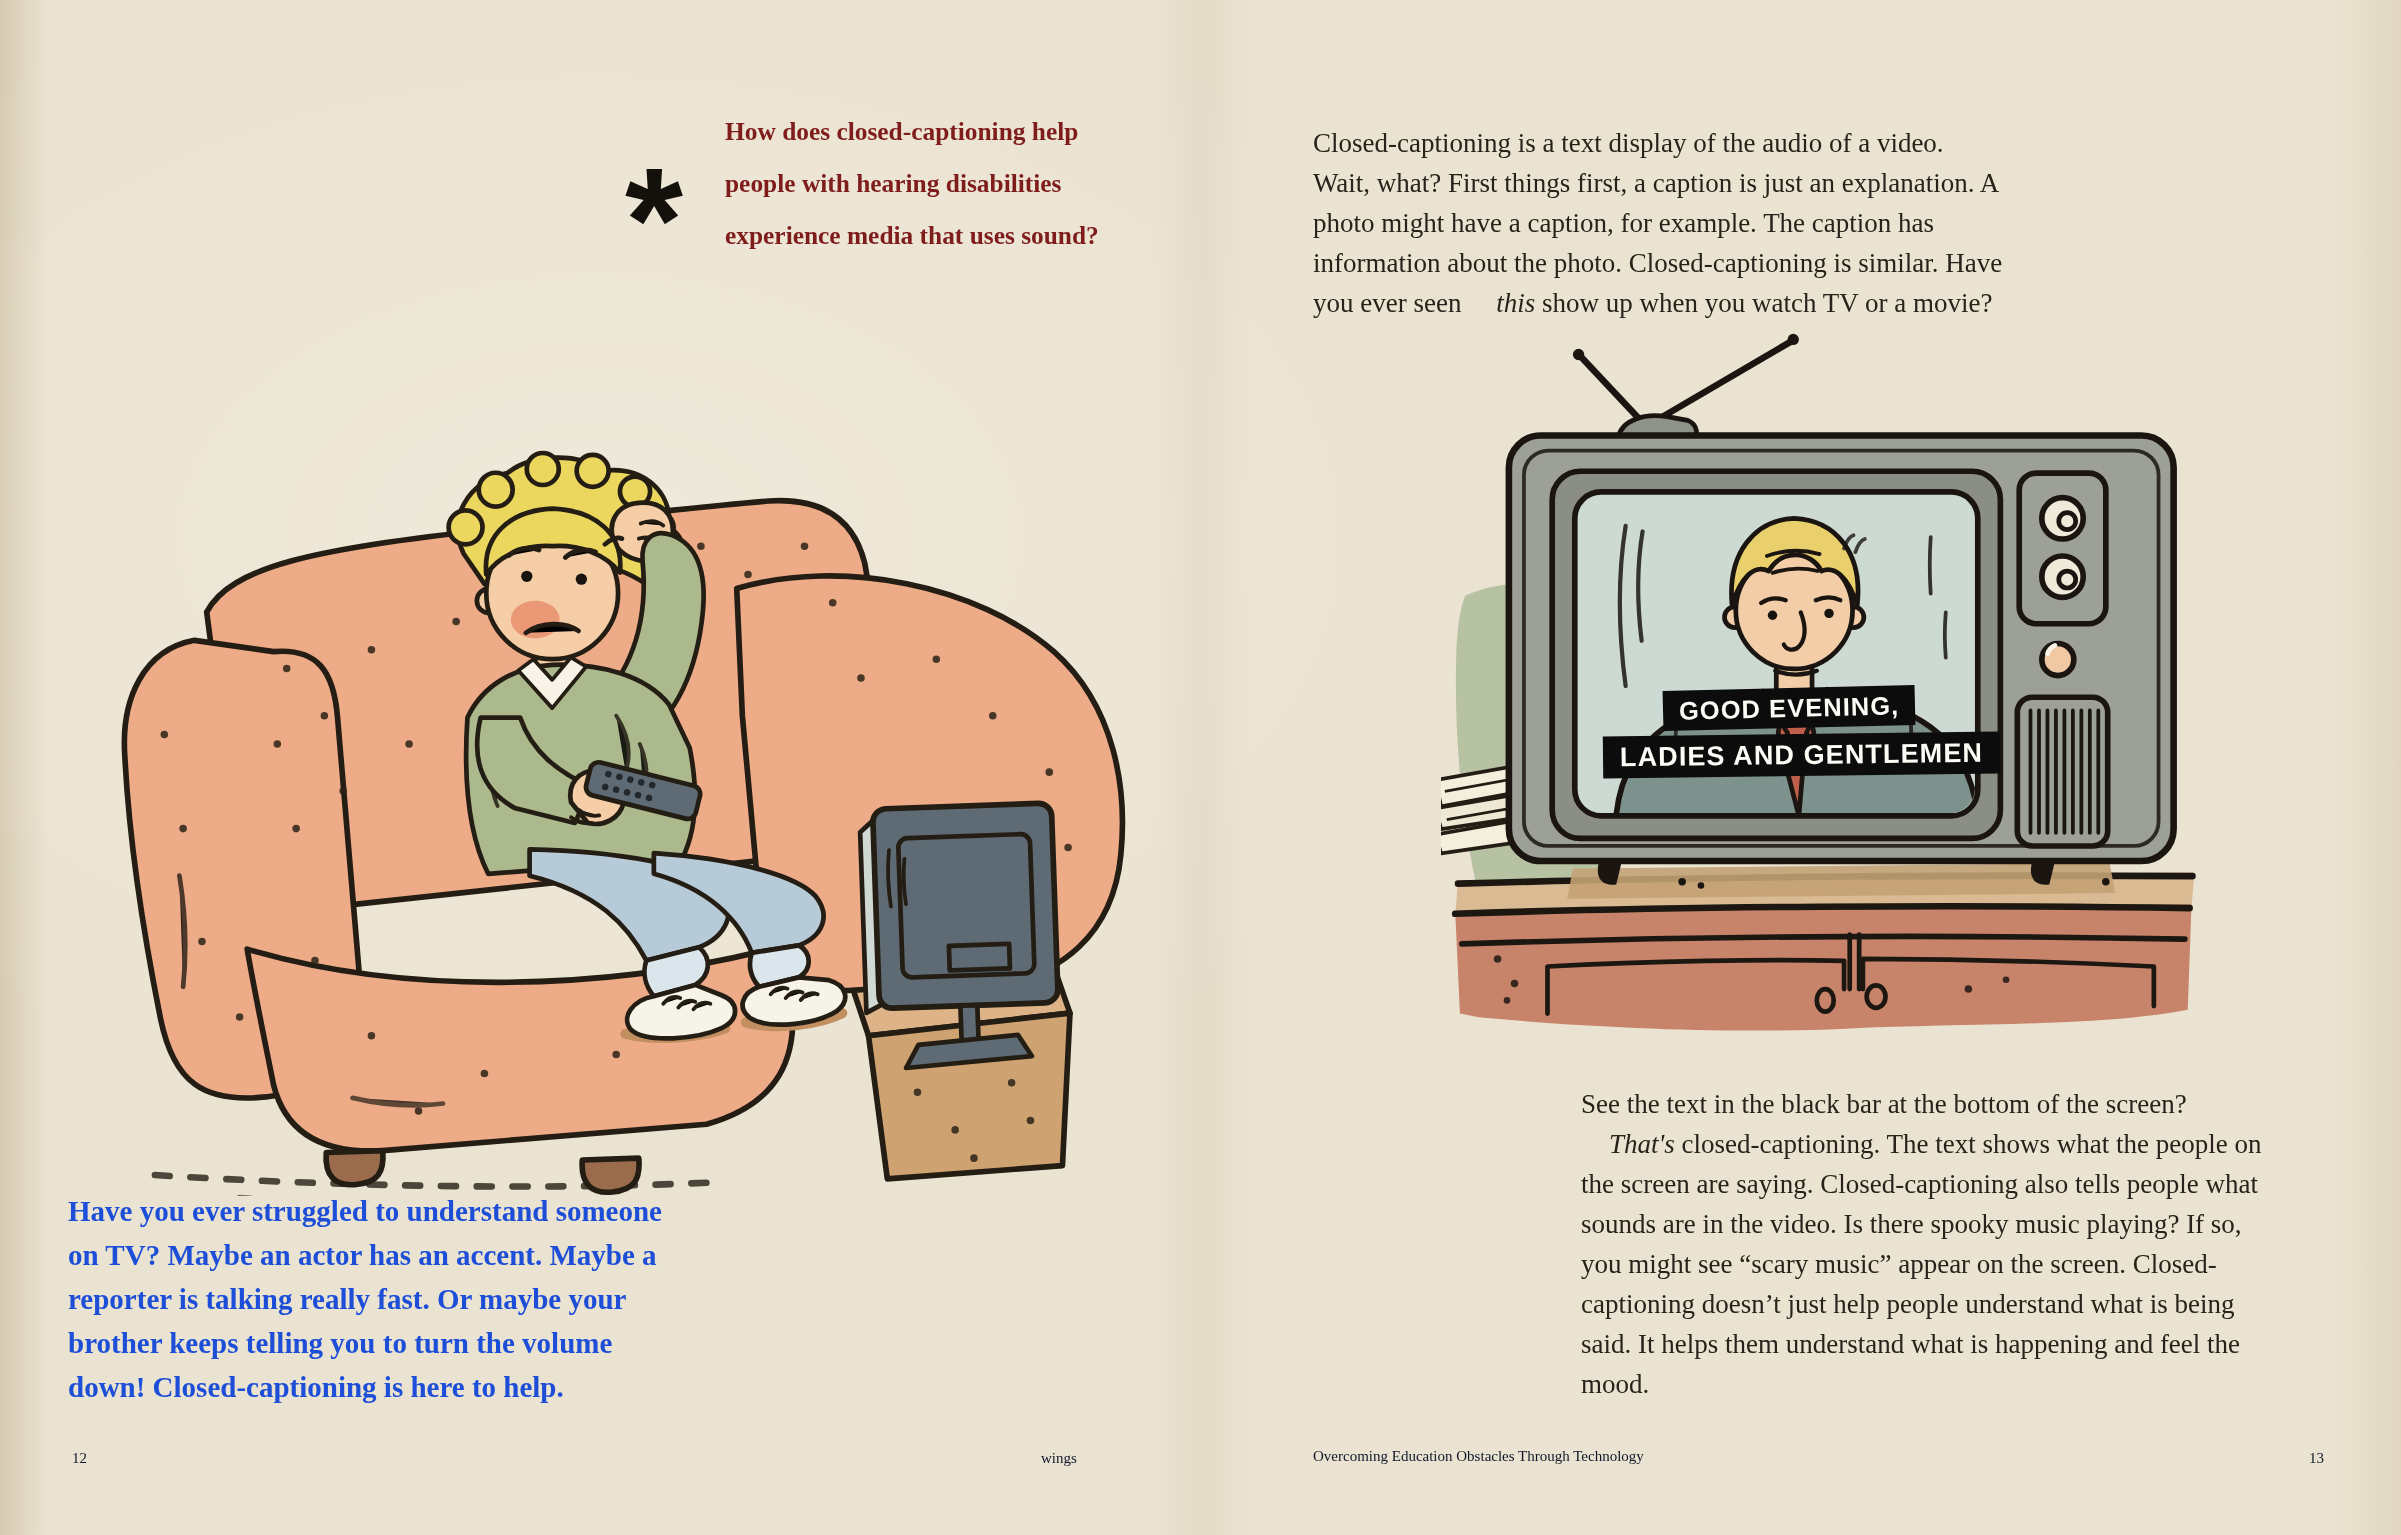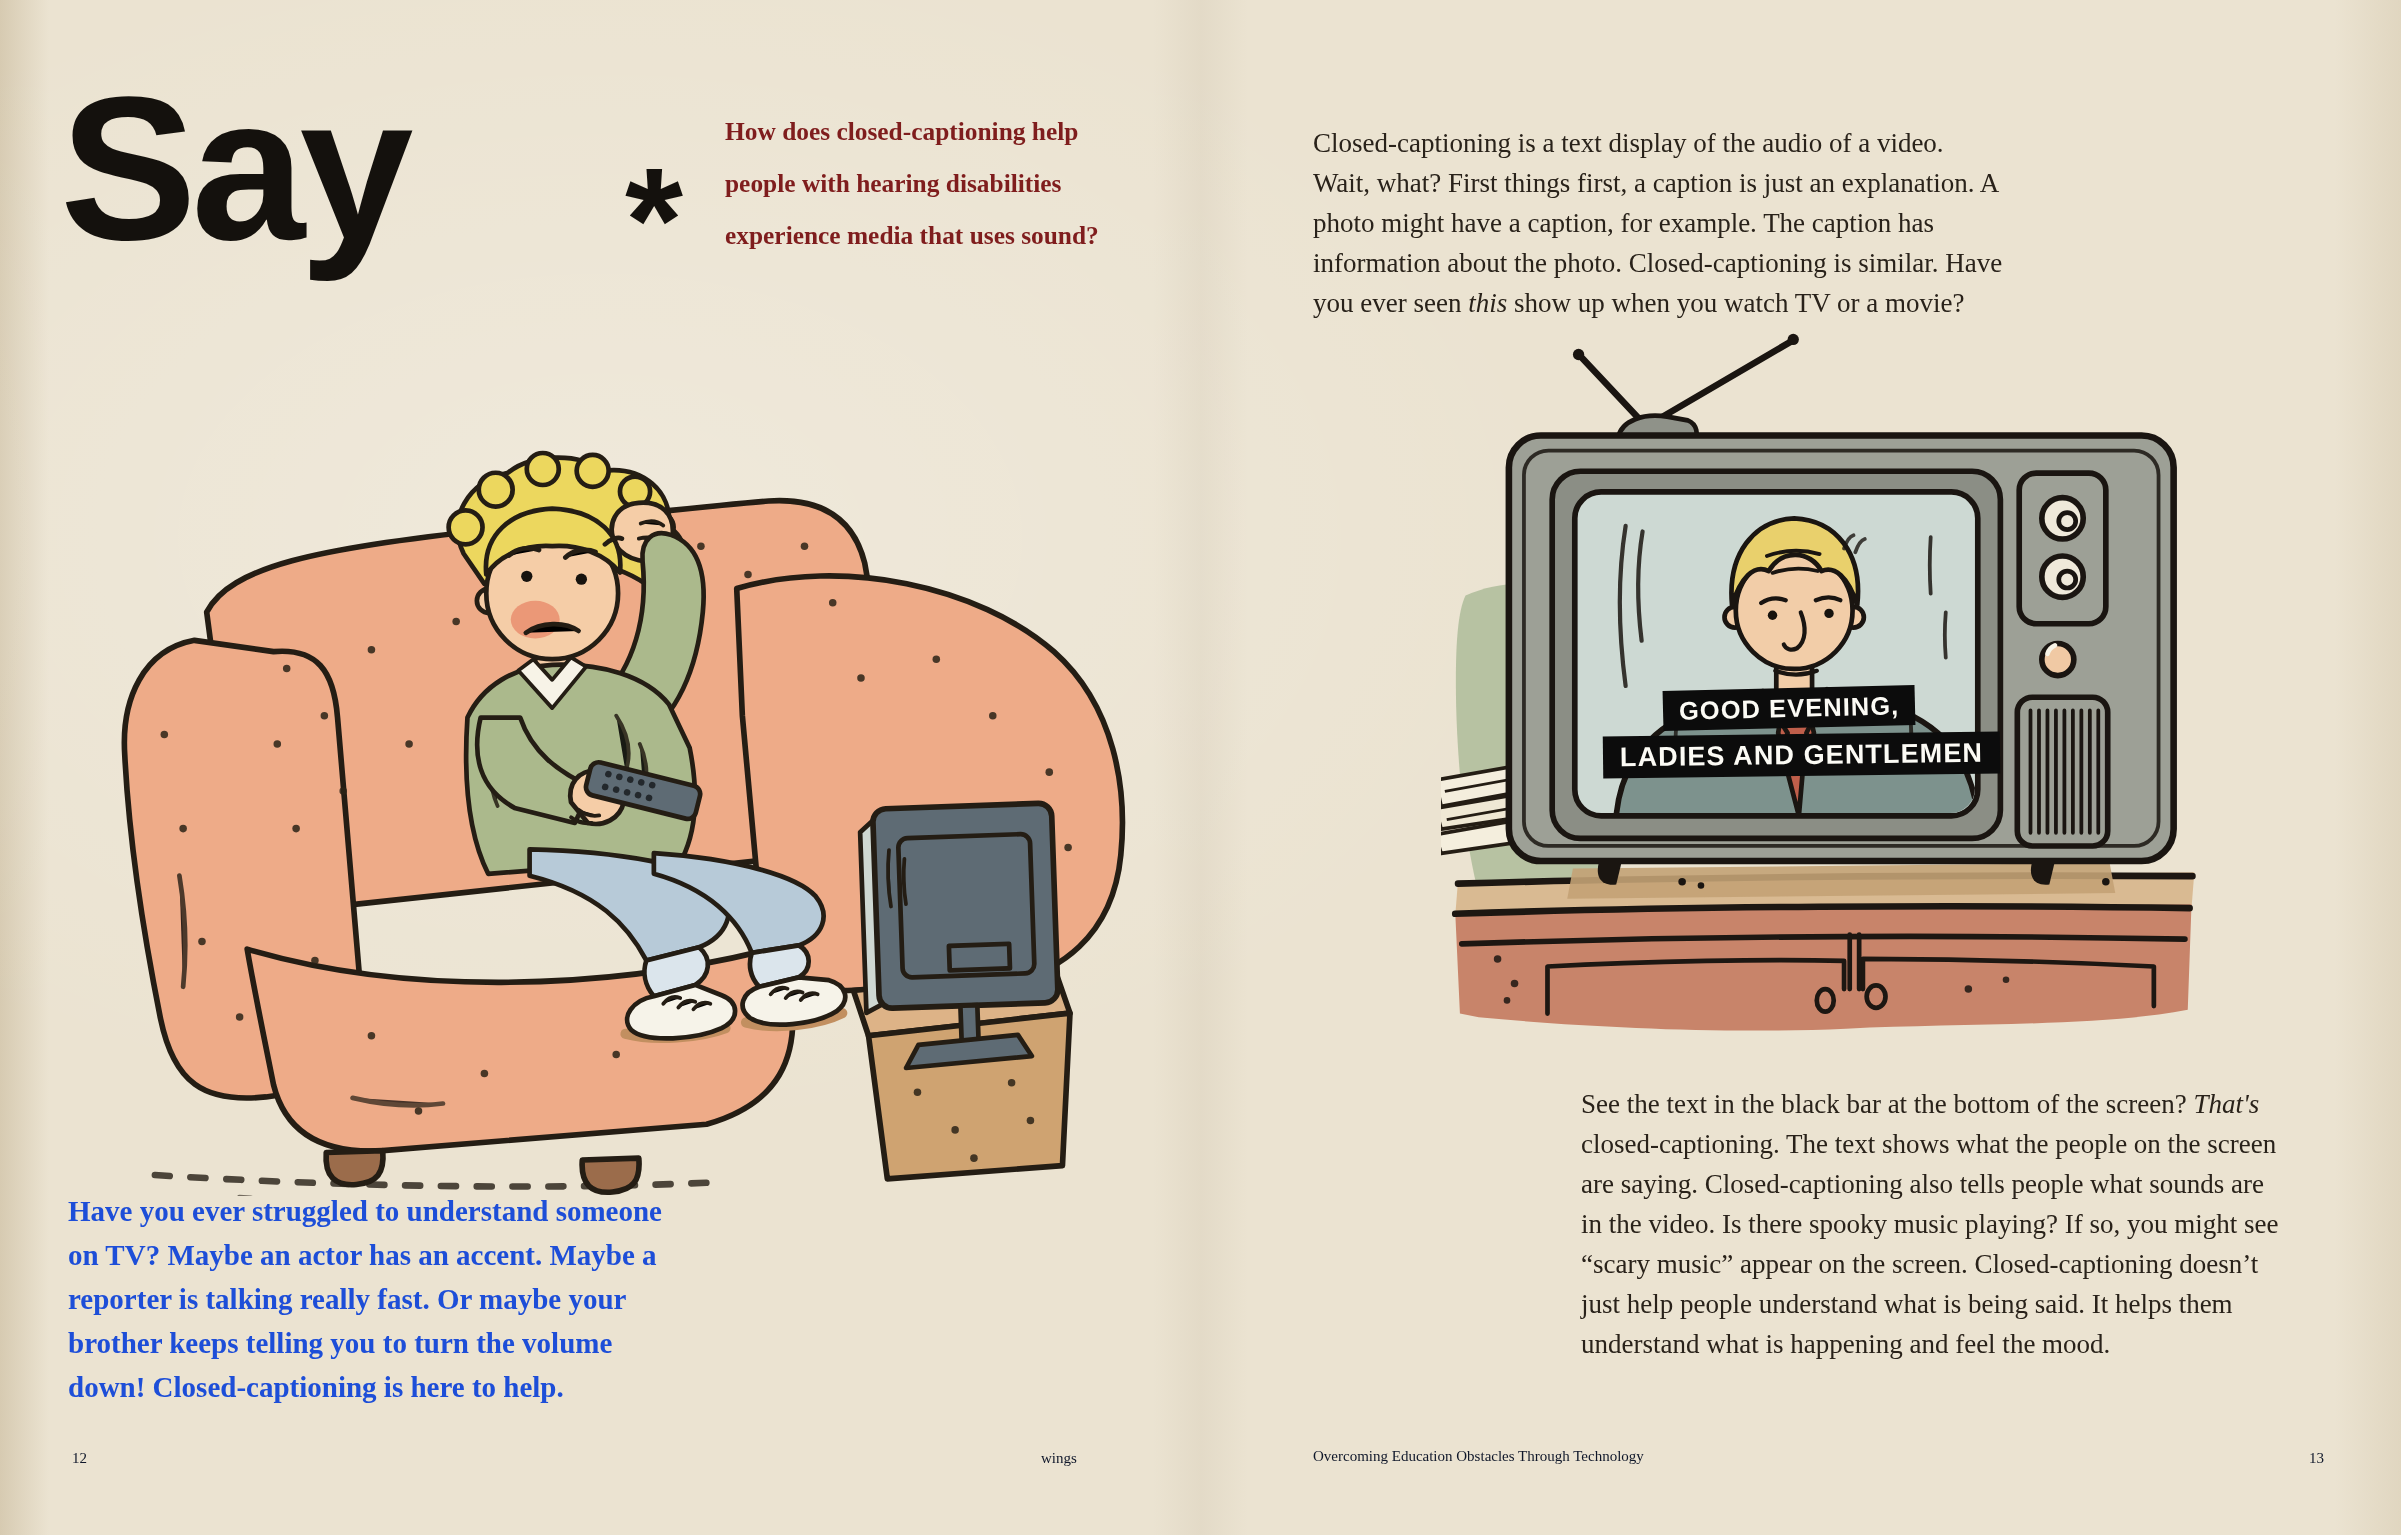--- a/index.html
+++ b/index.html
@@ -43,28 +43,27 @@
   .wings{left:1041px;top:1450px;text-align:right;}
   .book-title{left:1313px;top:1448px;}
   .pageno-right{left:2309px;top:1450px;}
   .caption-bar{
     background:#0c0c0c;color:#fcfbf5;
     font-family:"Liberation Sans", sans-serif;font-weight:700;
     white-space:nowrap;letter-spacing:1.1px;
   }
   .caption-1{left:1663px;top:688px;height:40px;line-height:40px;font-size:25.4px;padding:0 16px;transform:rotate(-1.4deg);}
   .caption-2{left:1603px;top:734px;height:42px;line-height:42px;font-size:27px;padding:0 17px;transform:rotate(-0.7deg);}
-  em{font-style:italic;}
+  em{font-style:italic;margin-left:28px;}
   svg{display:block;}
 </style>
 </head>
 <body>
 
 <div class="abs page-title">
-  <div>Say</div>
 </div>
 
 <div class="abs asterisk">*</div>
 
 <div class="abs note-question">How does closed-captioning help people with hearing disabilities experience media that uses sound?</div>
 
 <svg class="abs" style="left:89px;top:433px;" width="1045" height="763" viewBox="0 0 1110 810">
   <g stroke="#241d14" stroke-linecap="round" stroke-linejoin="round" fill="none">
     <path d="M70,788 C260,800 480,804 660,796" stroke-width="7" stroke-dasharray="16 22" opacity=".8"></path>
     <path d="M160,812 C300,820 460,822 570,816" stroke-width="6" stroke-dasharray="12 26" opacity=".6"></path>

